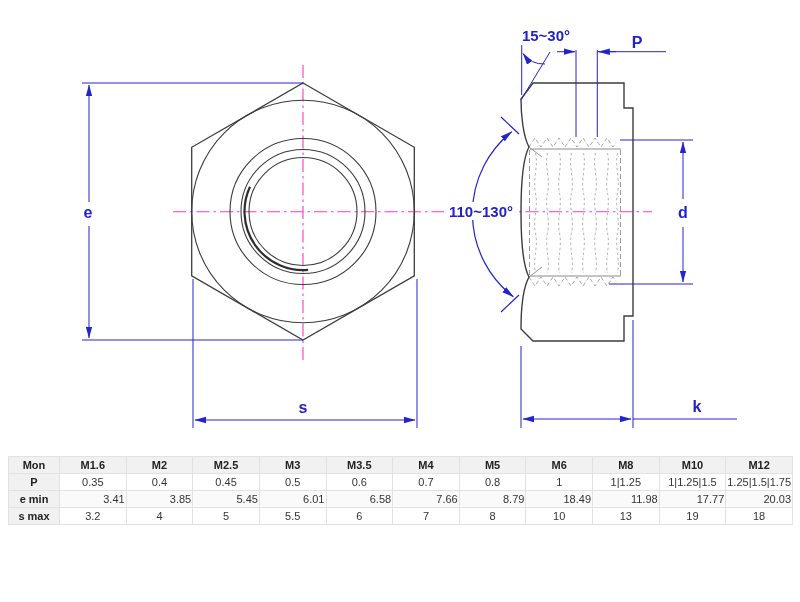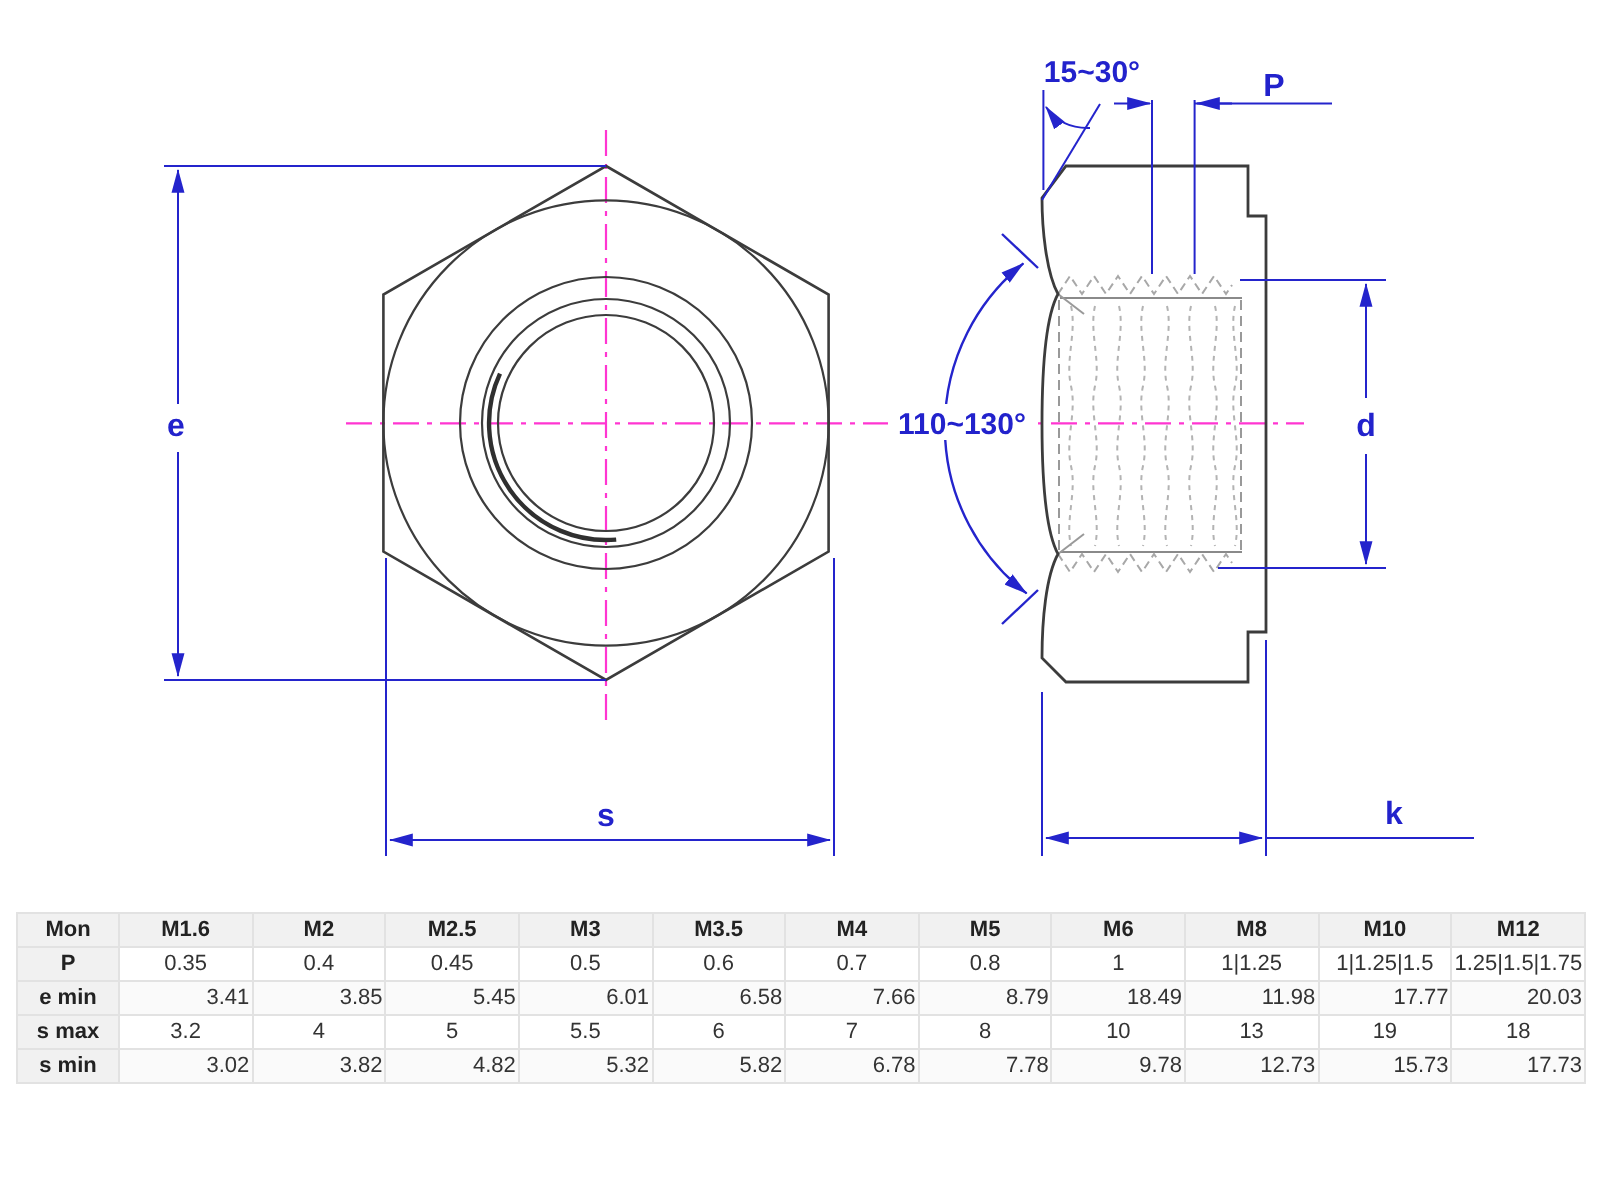--- a/index.html
+++ b/index.html
@@ -210,30 +210,16 @@
           <td>5</td>
           <td>5.5</td>
           <td>6</td>
           <td>7</td>
           <td>8</td>
           <td>10</td>
           <td>13</td>
           <td>19</td>
           <td>18</td>
         </tr>
-        <tr class="stripe">
-          <th class="rowlabel">s min</th>
-          <td>3.02</td>
-          <td>3.82</td>
-          <td>4.82</td>
-          <td>5.32</td>
-          <td>5.82</td>
-          <td>6.78</td>
-          <td>7.78</td>
-          <td>9.78</td>
-          <td>12.73</td>
-          <td>15.73</td>
-          <td>17.73</td>
-        </tr>
       </tbody>
   </table>
 
 </div>
 
 </body></html>

